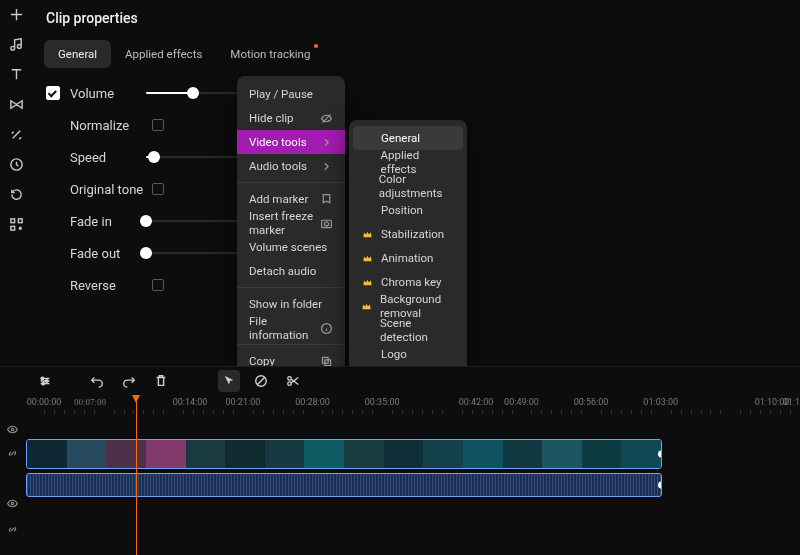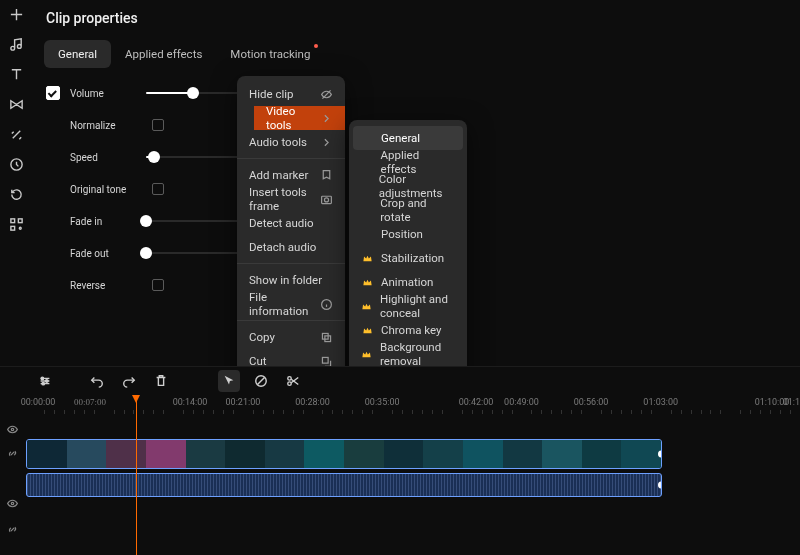--- a/index.html
+++ b/index.html
@@ -18,30 +18,30 @@
   .tab { padding: 7px 14px; font-size: 11.5px; color: #bdbdbd; border-radius: 6px; cursor: pointer; position: relative; }
   .tab.active { background: #2a2a2a; color: #f0f0f0; }
   .tab .dot { position: absolute; top: 4px; right: 6px; width: 4px; height: 4px; background: #ff5d4d; border-radius: 50%; }
 
   
   .props { padding: 16px 14px; display: flex; flex-direction: column; gap: 14px; width: 230px; }
   .prop-row { display: flex; align-items: center; height: 18px; }
   .prop-row .chk { width: 14px; height: 14px; border: 1px solid #5a5a5a; border-radius: 2px; margin-right: 10px; display: flex; align-items: center; justify-content: center; }
   .prop-row .chk.checked { background: #ffffff; border-color: #ffffff; }
   .prop-row .chk.checked::after { content: ""; width: 6px; height: 3px; border-left: 2px solid #111; border-bottom: 2px solid #111; transform: rotate(-45deg) translate(0px,-1px); }
-  .prop-row .lbl { width: 76px; color: #d6d6d6; font-size: 10px; }
+  .prop-row .lbl { width: 76px; color: #d6d6d6; font-size: 13px; }
   .prop-row .slider { flex: 1; height: 2px; background: #2a2a2a; border-radius: 1px; position: relative; }
   .prop-row .slider .fill { position: absolute; left: 0; top: 0; bottom: 0; background: #ffffff; border-radius: 1px; }
   .prop-row .slider .thumb { position: absolute; top: 50%; width: 12px; height: 12px; border-radius: 50%; background: #ffffff; transform: translate(-50%,-50%); }
   .prop-row .smallchk { width: 12px; height: 12px; border: 1px solid #5a5a5a; border-radius: 2px; margin-left: 6px; }
 
   
   .menu { position: absolute; background: #2a2a2a; border-radius: 8px; padding: 6px 0; font-size: 11.5px; color: #d6d6d6; box-shadow: 0 6px 24px rgba(0,0,0,.55); }
   .menu .mi { display: flex; align-items: center; justify-content: space-between; padding: 6px 12px; height: 24px; cursor: pointer; }
-  .menu .mi.hl { background: #c2410c; color: #fff; margin-left: 17px; }
+  .menu .mi.hl { background: #a21caf; color: #fff; }
   .menu .mi.danger { color: #ff5d4d; }
   .menu .mi .ricon { width: 14px; height: 14px; color: #9a9a9a; display: flex; align-items: center; justify-content: center; }
   .menu .mi .ricon svg { width: 13px; height: 13px; stroke: currentColor; fill: none; stroke-width: 1.5; }
   .menu .mi.danger .ricon { color: #ff5d4d; }
   .menu hr { border: none; border-top: 1px solid #3a3a3a; margin: 4px 0; }
   .submenu .sm { display: flex; align-items: center; padding: 6px 12px; height: 24px; cursor: pointer; gap: 8px; }
   .submenu .sm.hl { background: #3a3a3a; color: #fff; border-radius: 4px; margin: 0 4px; padding: 6px 8px; }
   .crown { width: 12px; height: 12px; display: inline-flex; align-items: center; justify-content: center; }
   .crown svg { width: 11px; height: 11px; fill: #ffbf2b; }
   .sm .spacer { width: 12px; }
@@ -181,20 +181,23 @@
         <span class="chk" style="visibility:hidden"></span>
         <span class="lbl">Reverse</span>
         <span class="smallchk"></span>
       </div>
     </div>
   </div>
 </div>
 
 <div class="menu" style="left:237px; top:76px; width:108px;">
   <div class="mi">
+      <span>Play / Pause</span>
+    </div>
+  <div class="mi">
       <span>Hide clip</span>
       <span class="ricon">
         <svg viewBox="0 0 16 16">
           <path d="M2 8s2-4 6-4 6 4 6 4-2 4-6 4-6-4-6-4z"></path>
           <path d="M3 13L13 3"></path>
         </svg>
       </span>
     </div>
   <div class="mi hl">
       <span>Video tools</span>
@@ -215,30 +218,30 @@
   <hr>
   <div class="mi">
       <span>Add marker</span>
       <span class="ricon">
         <svg viewBox="0 0 16 16">
           <path d="M4 2h8v10l-4-2-4 2z"></path>
         </svg>
       </span>
     </div>
   <div class="mi">
-      <span>Insert tools frame</span>
+      <span>Insert freeze marker</span>
       <span class="ricon">
         <svg viewBox="0 0 16 16">
           <rect x="2" y="4" width="12" height="9" rx="1"></rect>
           <circle cx="8" cy="8.5" r="2.5"></circle>
         </svg>
       </span>
     </div>
   <div class="mi">
-      <span>Detect audio</span>
+      <span>Volume scenes</span>
     </div>
   <div class="mi">
       <span>Detach audio</span>
     </div>
   <hr>
   <div class="mi">
       <span>Show in folder</span>
     </div>
   <div class="mi">
       <span>File information</span>
@@ -312,49 +315,37 @@
   <div class="sm">
       <span class="spacer"></span>
       <span>Applied effects</span>
     </div>
   <div class="sm">
       <span class="spacer"></span>
       <span>Color adjustments</span>
     </div>
   <div class="sm">
       <span class="spacer"></span>
-      <span>Crop and rotate</span>
-    </div>
-  <div class="sm">
-      <span class="spacer"></span>
       <span>Position</span>
     </div>
   <div class="sm">
       <span class="crown">
         <svg viewBox="0 0 16 16">
           <path d="M2 12h12l-1-7-3 3-2-4-2 4-3-3z"></path>
         </svg>
       </span>
       <span>Stabilization</span>
     </div>
   <div class="sm">
       <span class="crown">
         <svg viewBox="0 0 16 16">
           <path d="M2 12h12l-1-7-3 3-2-4-2 4-3-3z"></path>
         </svg>
       </span>
       <span>Animation</span>
-    </div>
-  <div class="sm">
-      <span class="crown">
-        <svg viewBox="0 0 16 16">
-          <path d="M2 12h12l-1-7-3 3-2-4-2 4-3-3z"></path>
-        </svg>
-      </span>
-      <span>Highlight and conceal</span>
     </div>
   <div class="sm">
       <span class="crown">
         <svg viewBox="0 0 16 16">
           <path d="M2 12h12l-1-7-3 3-2-4-2 4-3-3z"></path>
         </svg>
       </span>
       <span>Chroma key</span>
     </div>
   <div class="sm">
@@ -423,21 +414,21 @@
         <svg viewBox="0 0 16 16">
           <circle cx="4" cy="5" r="2"></circle>
           <circle cx="4" cy="11" r="2"></circle>
           <path d="M6 6l8 6M6 10l8-6"></path>
         </svg>
       </div>
   </div>
 
   <div class="tl-ruler">
 
-  <span class="tick" style="left: 4px;">00:00:00</span>
+  <span class="tick" style="left: 10px;">00:00:00</span>
       <span class="minor" style="left: 9.94805px;"></span>
       <span class="minor" style="left: 19.8961px;"></span>
       <span class="minor" style="left: 29.8442px;"></span>
       <span class="minor" style="left: 39.7922px;"></span>
       <span class="minor" style="left: 49.7403px;"></span>
       <span class="minor" style="left: 59.6883px;"></span>
       <span class="tick" style="left: 56px; font-family: Liberation Serif, serif;">00:07:00</span>
       <span class="minor" style="left: 79.5844px;"></span>
       <span class="minor" style="left: 89.5325px;"></span>
       <span class="minor" style="left: 99.4805px;"></span>

